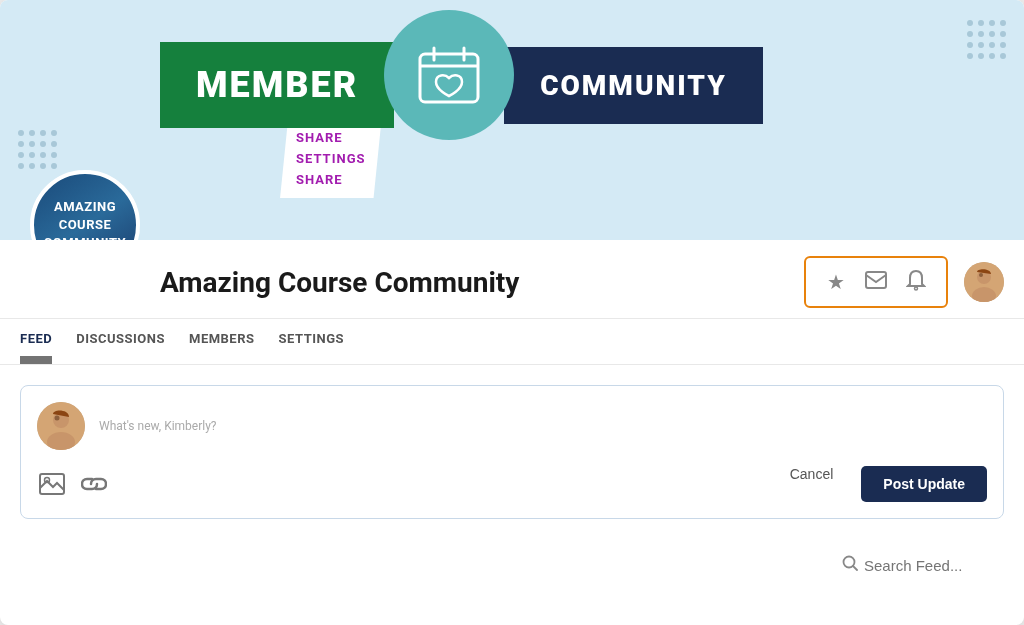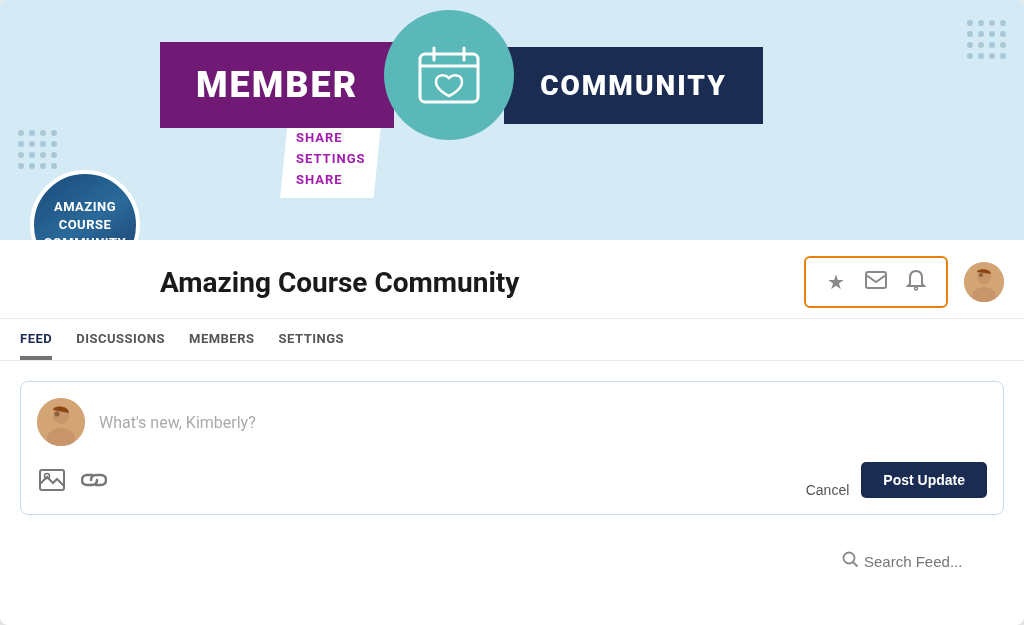--- a/index.html
+++ b/index.html
@@ -54,21 +54,21 @@
     }
     .banner-content {
       position: absolute;
       left: 160px;
       top: 30px;
       display: flex;
       align-items: center;
       gap: 0;
     }
     .member-block {
-      background: #701a75;
+      background: #15803d;
       color: #fff;
       font-size: 36px;
       font-weight: 900;
       padding: 22px 36px;
       letter-spacing: 2px;
       position: relative;
       z-index: 2;
     }
     .calendar-circle {
       width: 130px;
@@ -202,21 +202,21 @@
       font-size: 13px;
       font-weight: 700;
       color: #555;
       padding-bottom: 10px;
       cursor: pointer;
       letter-spacing: 0.5px;
       text-transform: uppercase;
     }
     .tab-item.active {
       color: #1a2c52;
-      border-bottom: 4px solid #737373;
+      border-bottom: 8px solid #737373;
     }
 
     
     .main-content {
       padding: 20px;
     }
     .post-box {
       border: 1.5px solid #c8d8e8;
       border-radius: 8px;
       padding: 16px;
@@ -234,21 +234,21 @@
       width: 48px;
       height: 48px;
       border-radius: 50%;
       overflow: hidden;
       background: #c9a882;
       flex-shrink: 0;
     }
     .poster-avatar svg { width: 48px; height: 48px; }
     .post-placeholder {
       color: #aaa;
-      font-size: 16px;
+      font-size: 12px;
     }
     .post-box-bottom {
       display: flex;
       align-items: center;
       justify-content: space-between;
       padding-top: 4px;
     }
     .post-tools {
       display: flex;
       gap: 12px;
@@ -259,22 +259,22 @@
       height: 30px;
       cursor: pointer;
       color: #777;
       font-size: 20px;
       display: flex;
       align-items: center;
       justify-content: center;
     }
     .post-actions {
       display: flex;
-      align-items: flex-end;
-      gap: 12px;
+      align-items: flex-start;
+      gap: 28px;
     }
     .cancel-btn {
       background: none;
       border: none;
       color: #555;
       font-size: 14px;
       cursor: pointer;
       font-weight: 500;
     }
     .post-update-btn {

